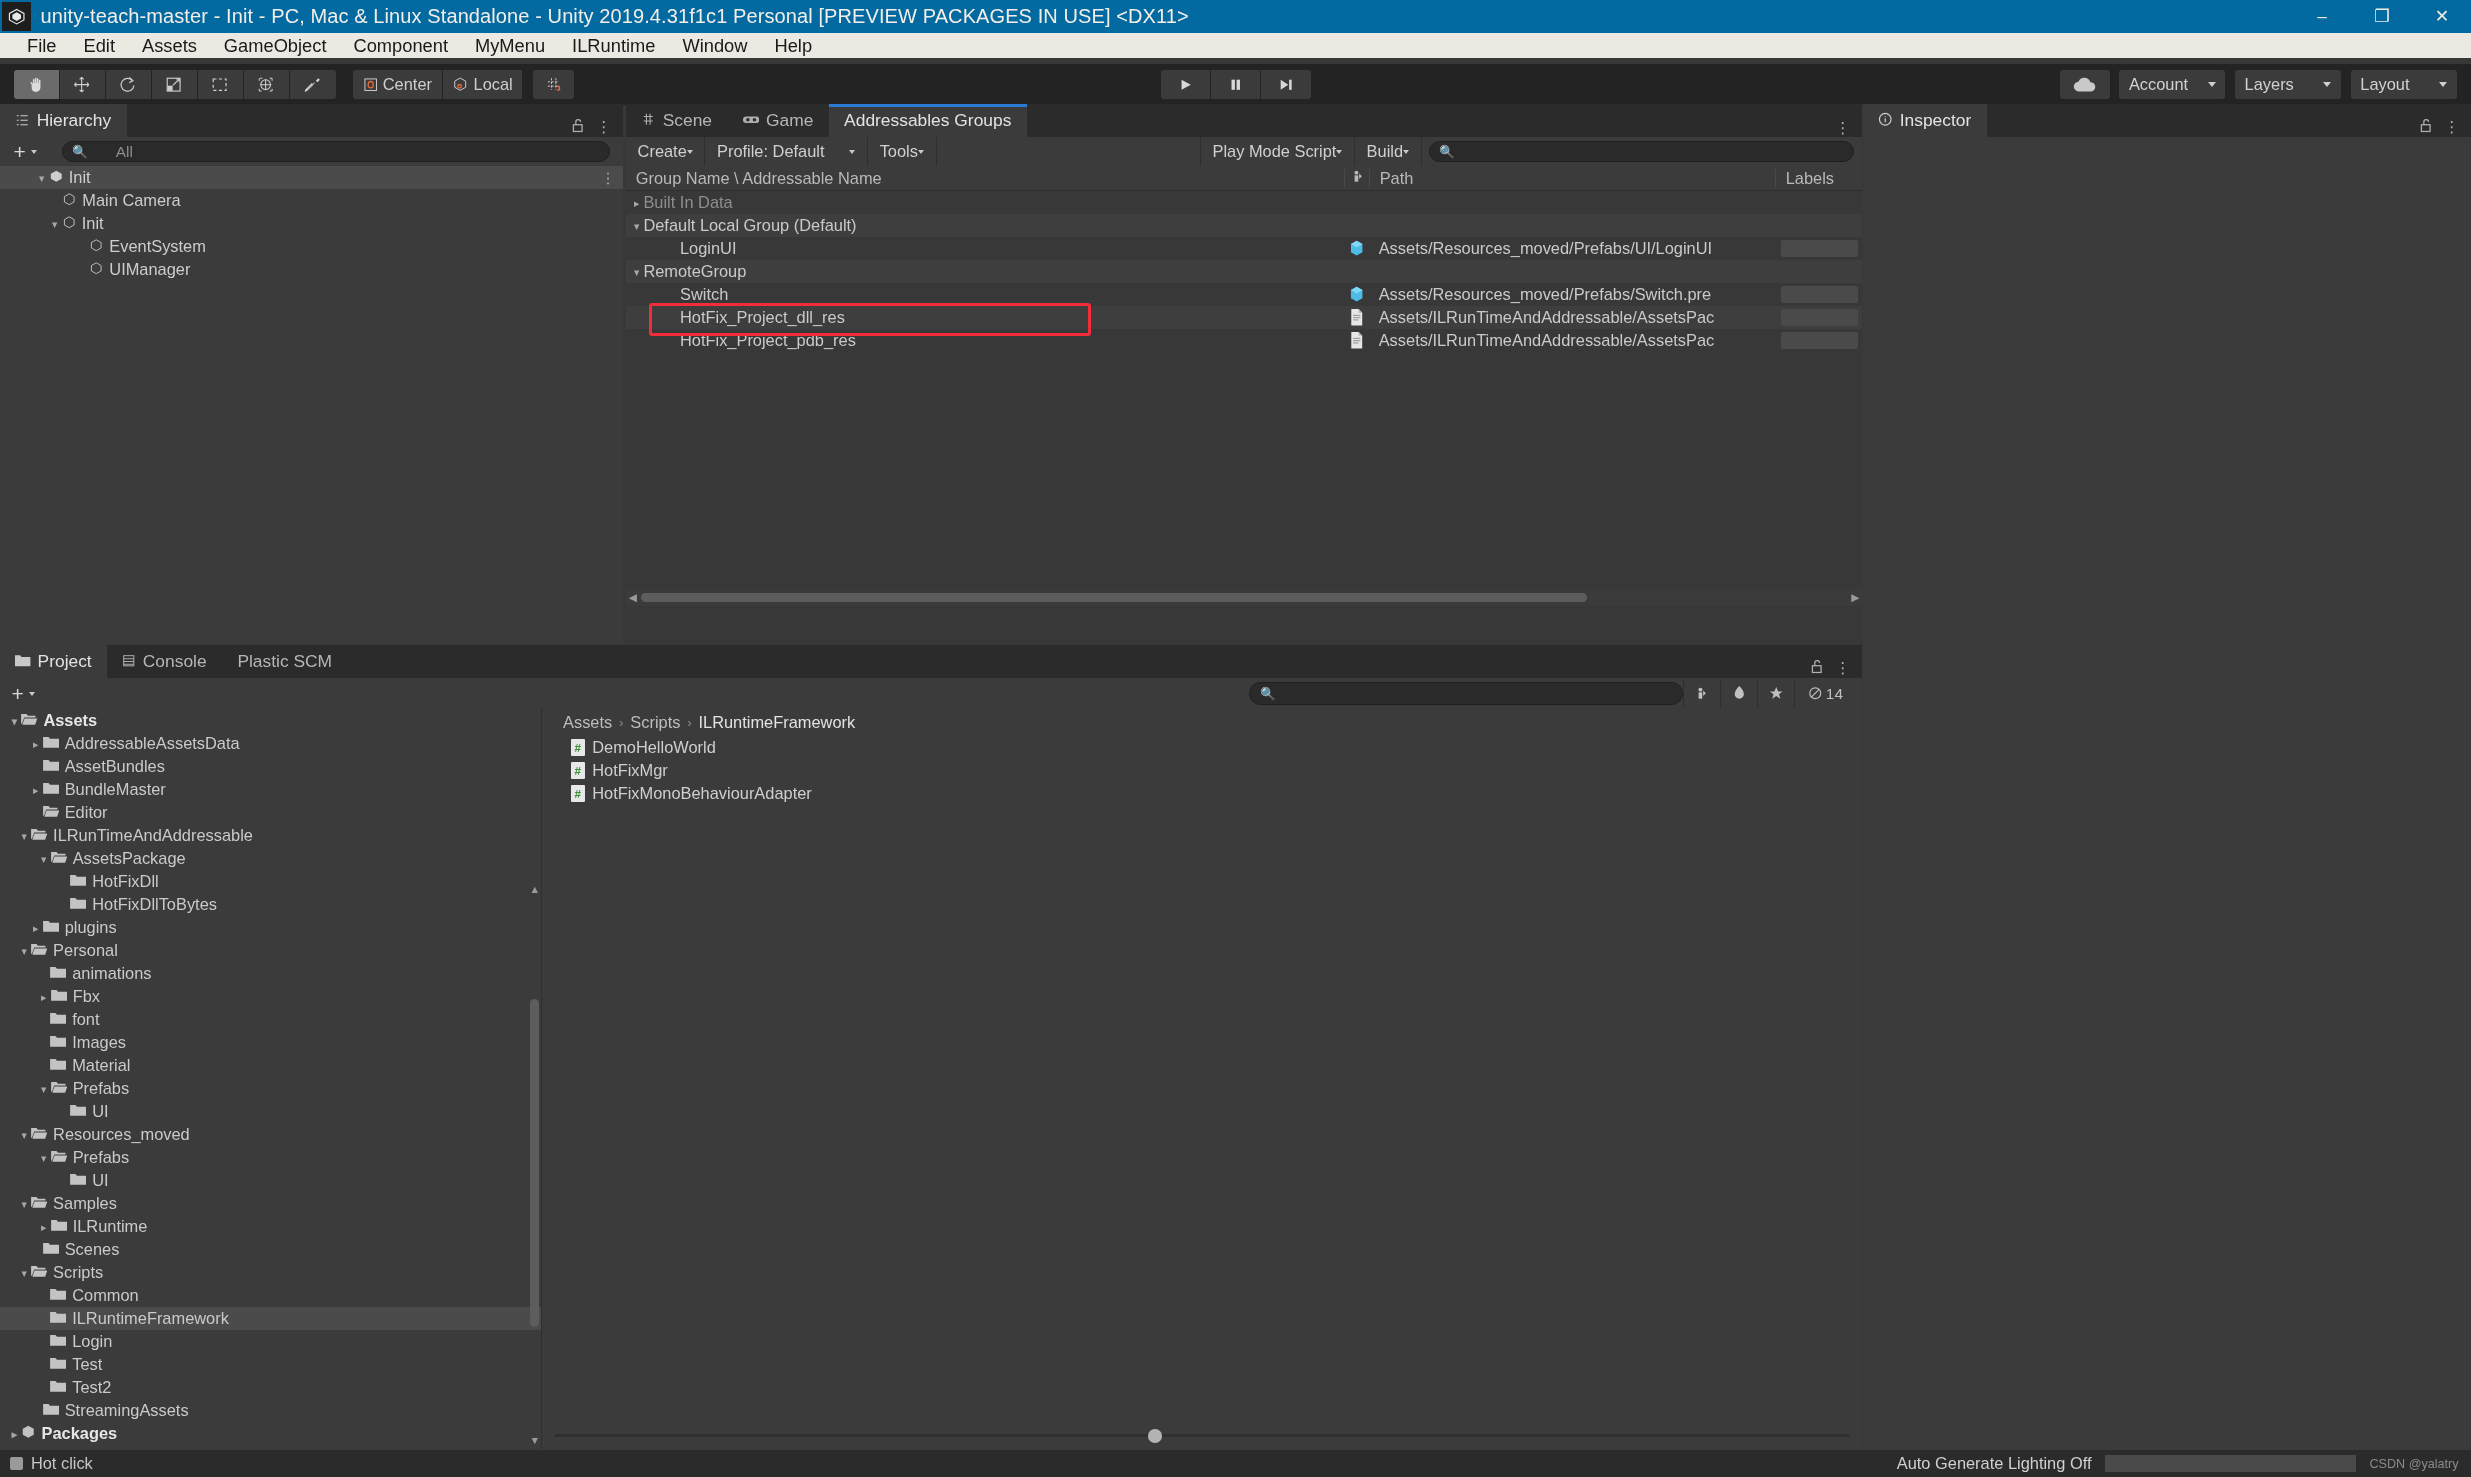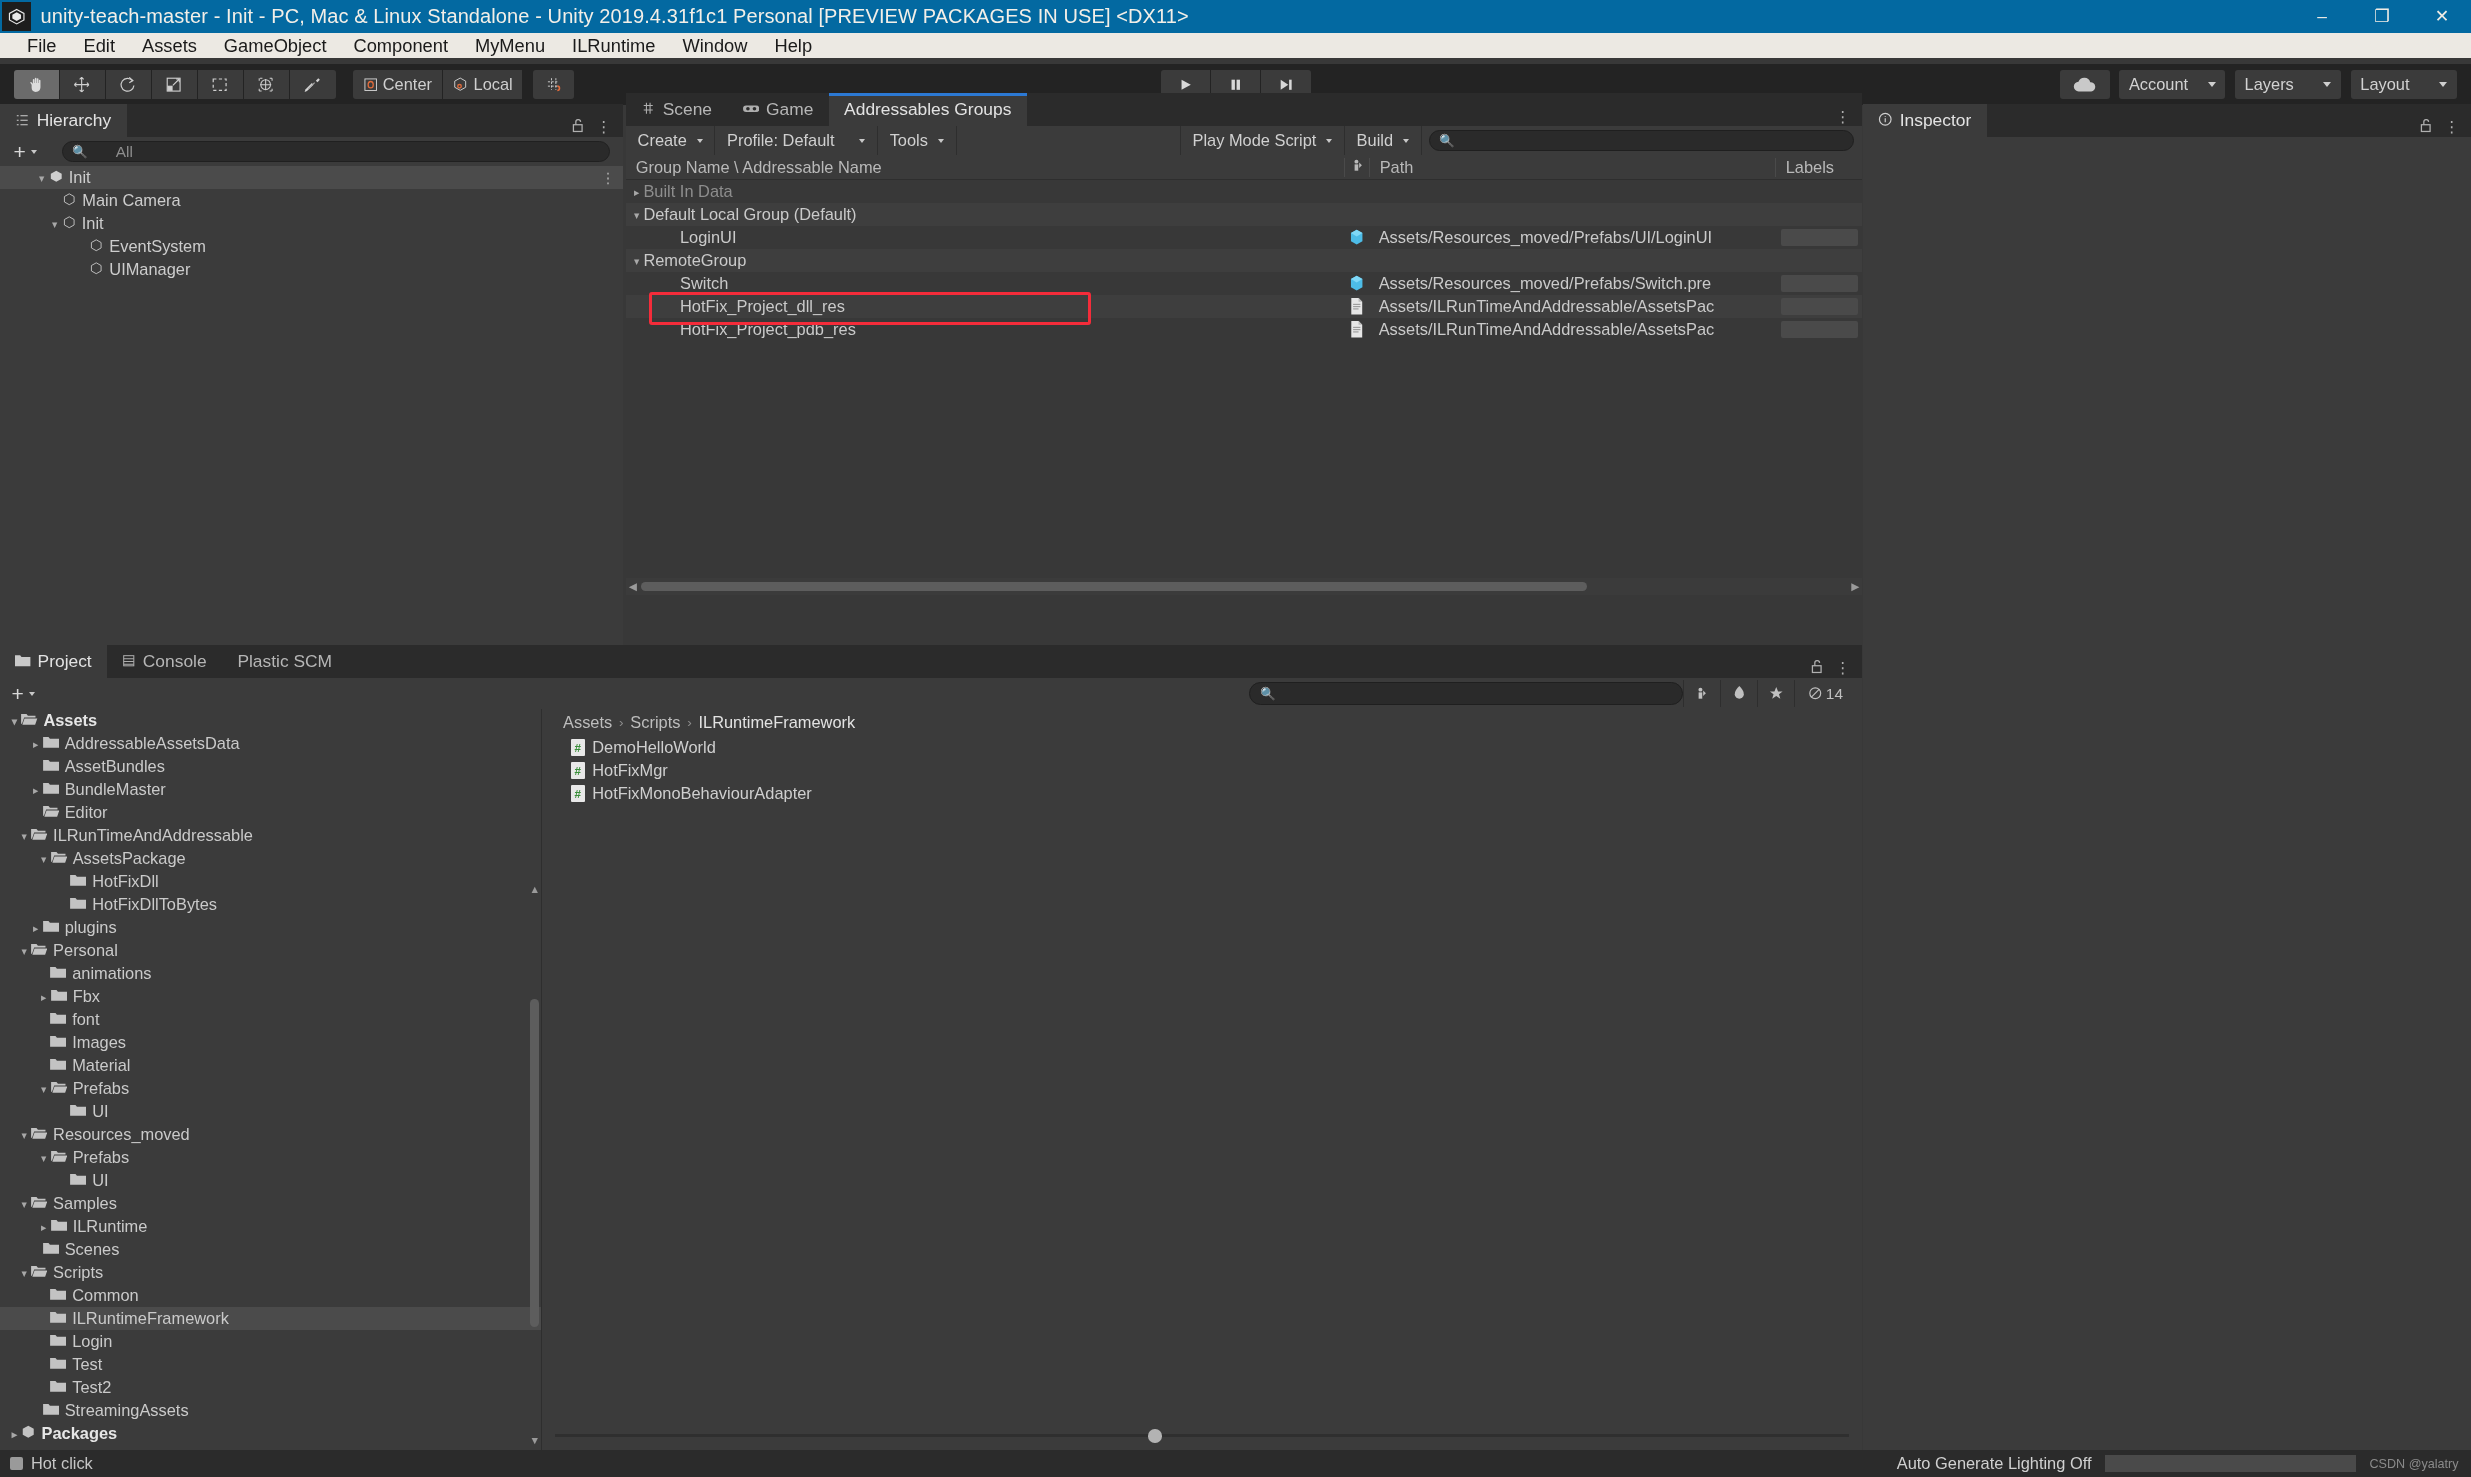--- a/index.html
+++ b/index.html
@@ -128,21 +128,21 @@
   .tri.empty { visibility:hidden; }
   .go-icon { color:#c7c7c7; font-size:14.5px; margin-right:5.8px; }
   .unity-icon { color:#d0d0d0; font-size:14.5px; margin-right:5.8px; }
   .row-kebab { margin-left:auto; color:#b0b0b0; font-size:14.5px; }
 
   
   .addr-toolbar {
     height:29px; background:#3b3b3b; display:flex; align-items:center;
   }
   .addr-btn {
-    height:29px; display:flex; align-items:center; gap:10px; padding:0 11.6px;
+    height:29px; display:flex; align-items:center; gap:0; padding:0 11.6px;
     color:#d0d0d0; font-size:16.4px; border-right:1px solid #2e2e2e;
     white-space:nowrap;
   }
   .addr-spacer { flex:1; border-right:1px solid #2e2e2e; height:29px;}
   .addr-search {
     flex:0 0 425px; height:21px; background:#2a2a2a; border:1px solid #1f1f1f;
     border-radius:10.6px; margin:0 7.7px; display:flex; align-items:center; padding:0 8.7px;
   }
   .addr-header {
     height:25px; background:#3b3b3b; display:flex; align-items:center;
@@ -446,21 +446,21 @@
         <span class="go-icon">
           <svg width="14.5" height="14.5" viewBox="0 0 24 24" fill="none" stroke="#c7c7c7" stroke-width="1.5">
               <path d="M12 3l8 4.5v9L12 21l-8-4.5v-9z"></path>
             </svg>
         </span>
         <span>UIManager</span>
       </div>
     </div>
   </div>
 
-  <div class="panel" style="left:626px;top:93px;width:1236px;height:541px;">
+  <div class="panel" style="left:626px;top:104px;width:1236px;height:541px;">
     <div class="panel-tabs">
       <div class="ptab">
         <span>
           <svg width="14.5" height="14.5" viewBox="0 0 16 16" fill="none" stroke="#aeaeae" stroke-width="1.2">
               <path d="M3 5h10M3 10h10M6 2v12M10 2v12"></path>
             </svg>
         </span>
         <span>Scene</span>
       </div>
       <div class="ptab">

